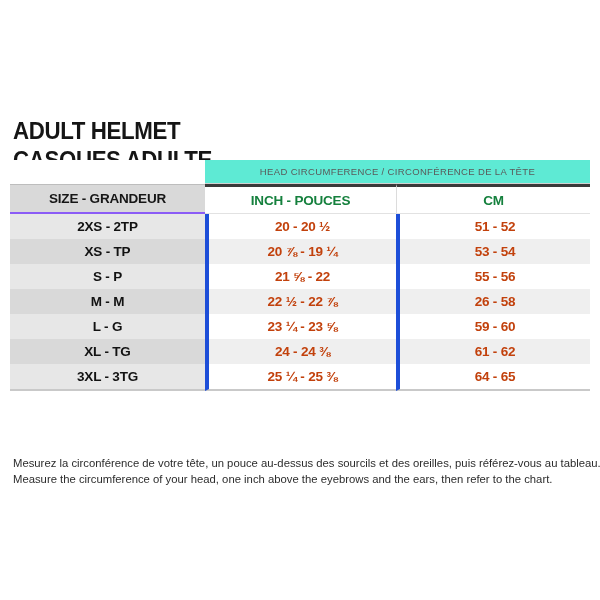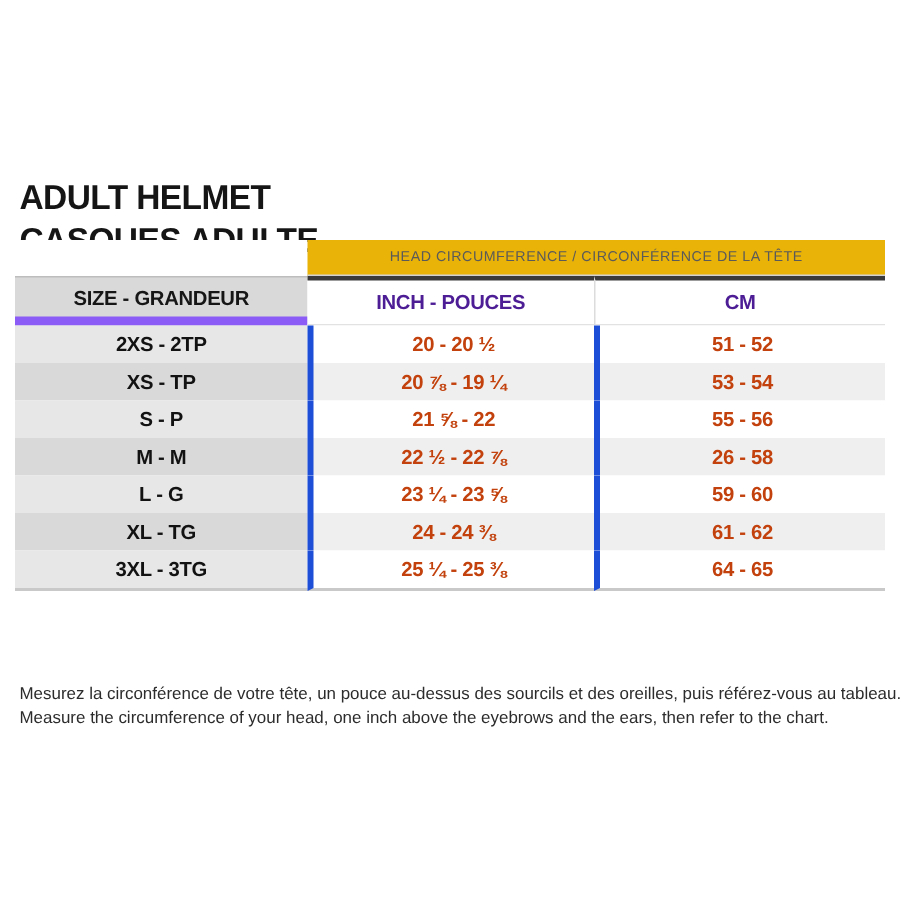--- a/index.html
+++ b/index.html
@@ -55,43 +55,43 @@
     padding: 0;
     text-align: center;
     vertical-align: middle;
     overflow: hidden;
     white-space: nowrap;
   }
 
   
   .banner-spacer { background: #ffffff; height: 23px; }
   .banner-cell {
-    background: #eab308;
+    background: #5eead4;
     height: 23px;
     font-size: 9.5px;
     font-weight: 400;
     letter-spacing: 0.35px;
     color: #5a5a5a;
     border-bottom: 1px solid #d2d2d2;
     margin-top: 20px;
   }
 
   
   .chart-table thead th { height: 26px; font-size: 13.5px; letter-spacing: -0.2px; }
   th.h-size {
     background: #d9d9d9;
     color: #161616;
     font-weight: 700;
     border-top: 1px solid #bdbdbd;
-    border-bottom: 6px solid #8b5cf6;
+    border-bottom: 2px solid #8b5cf6;
     margin-left: 46px;
   }
   th.h-inch, th.h-cm {
     background: #ffffff;
-    color: #4c1d95;
+    color: #15803d;
     font-weight: 700;
     border-top: 3px solid #3a3a3a;
     border-bottom: 1px solid #e2e2e2;
   }
   th.h-cm { border-left: 1px solid #dcdcdc; }
 
   
   .chart-table tbody td { height: 25px; font-size: 13.5px; letter-spacing: -0.2px; }
   td.col-size { font-weight: 700; color: #121212; margin-top: 20px; }
   td.col-inch, td.col-cm { font-weight: 700; color: #c2410c; border-left: 4px solid #1d4ed8; }

